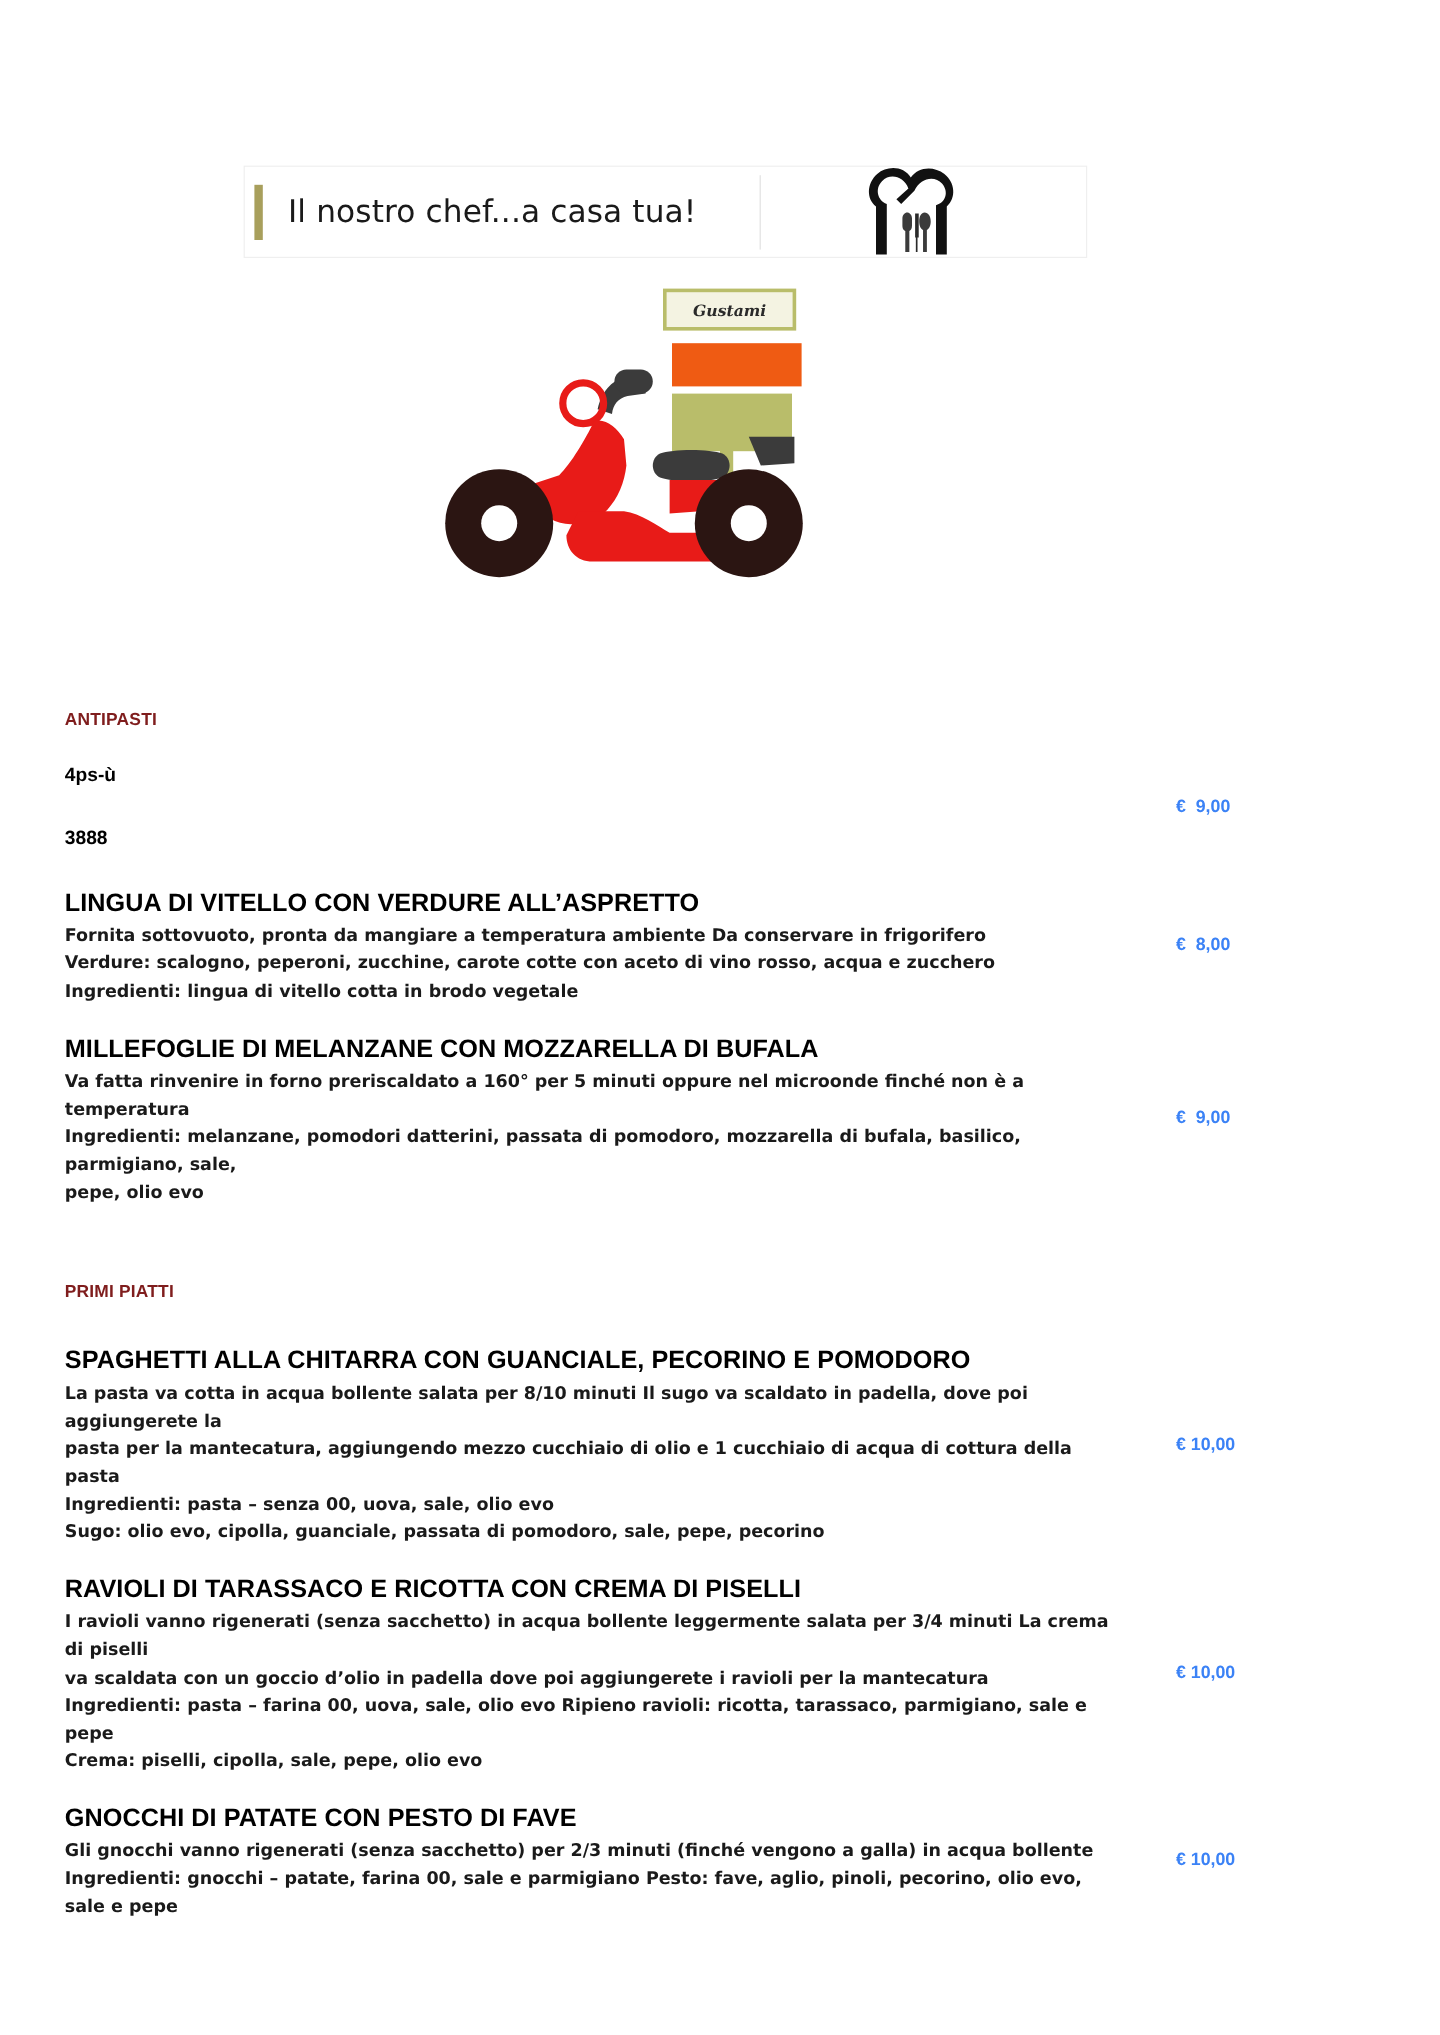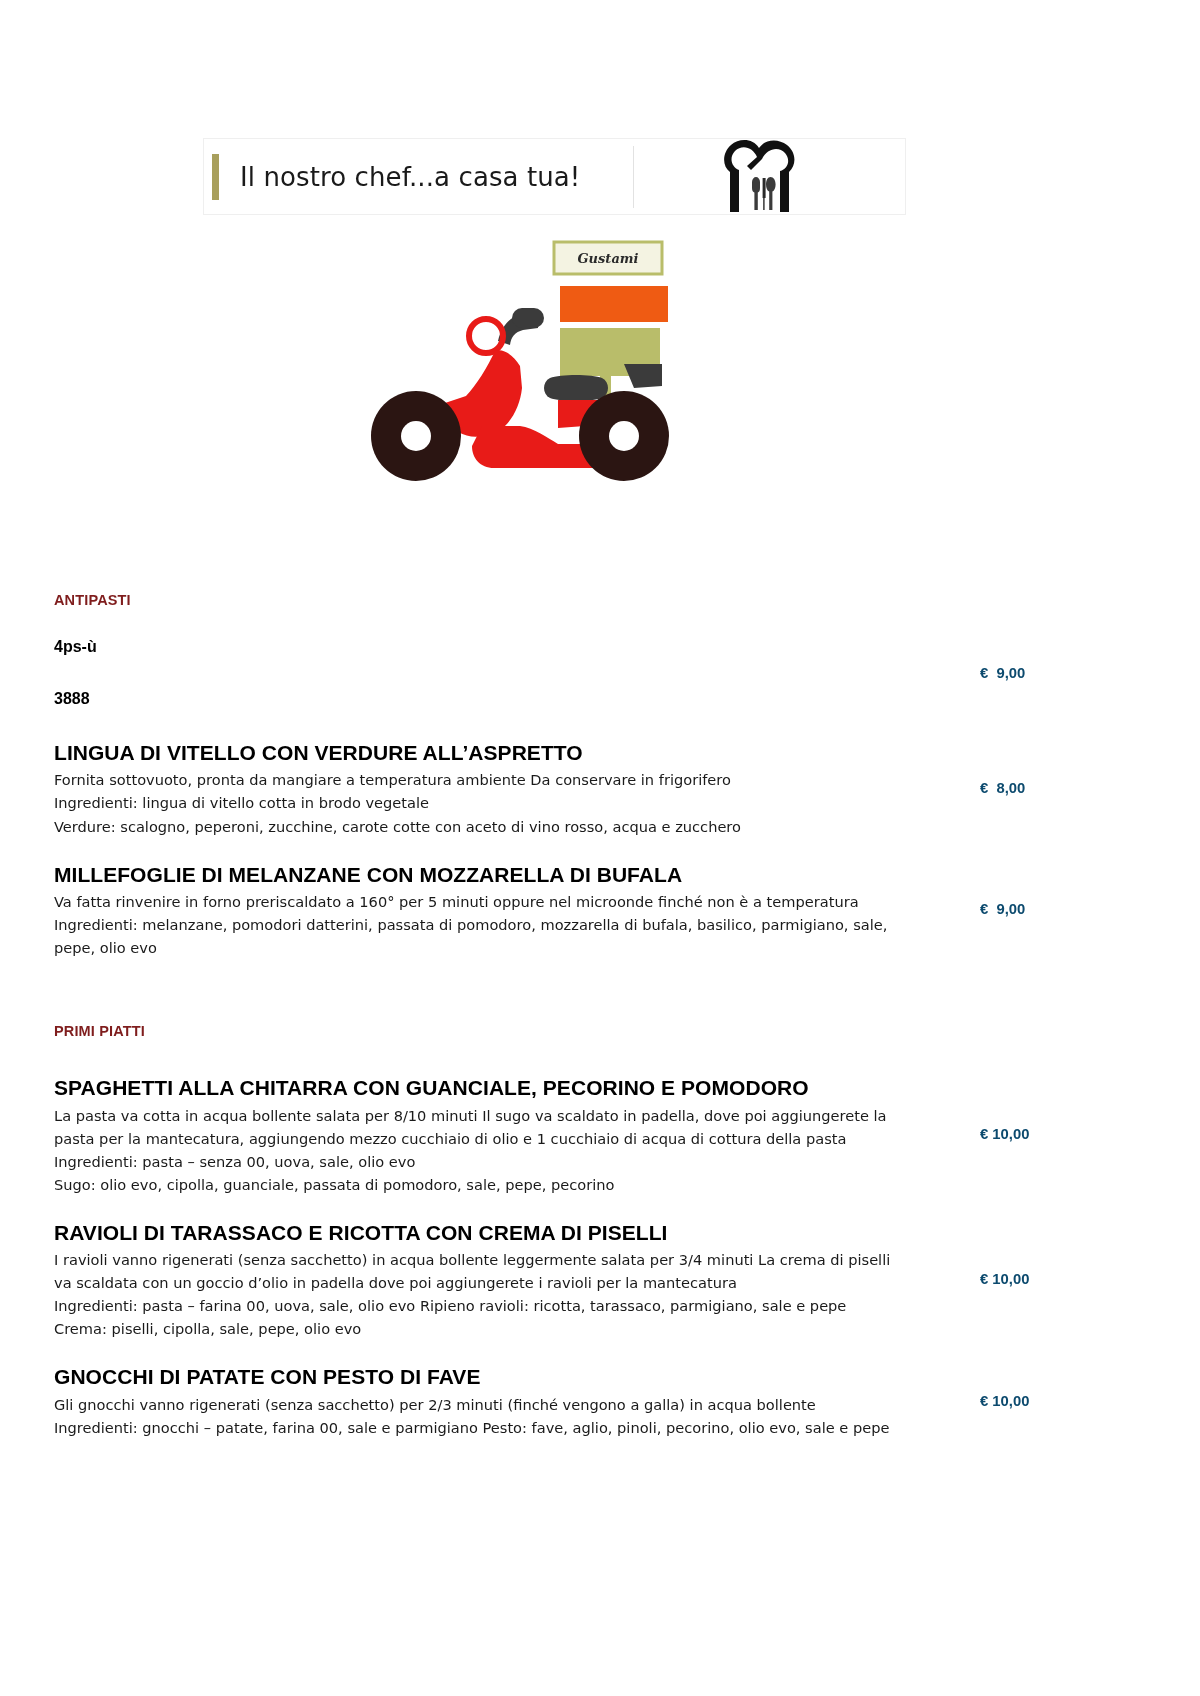--- a/index.html
+++ b/index.html
@@ -113,32 +113,32 @@
     font-size: 21px;
     font-weight: bold;
     letter-spacing: 0.05px;
     line-height: 1.45;
     color: #000;
     margin: 0;
   }
   .item-line {
     font-family: "DejaVu Sans", sans-serif;
     font-size: 14.6px;
-    font-weight: 400;
+    font-weight: 700;
     line-height: 1.58;
     color: #1a1a1a;
     margin: 0;
   }
   .item-price {
     flex: 1 1 auto;
     text-align: left;
     font-family: "Liberation Sans", sans-serif;
     font-size: 14.8px;
     font-weight: bold;
-    color: #0c4a6e;
+    color: #3b82f6;
     white-space: pre;
     padding-left: 46px;
     box-sizing: border-box;
   }
   .price-mid   { align-self: center; }
 
   .sp-22 { height: 22px; }
   .sp-30 { height: 30px; }
   .sp-34 { height: 34px; }
   .sp-64 { height: 64px; }
@@ -218,22 +218,22 @@
       </div>
       <div class="item-price price-mid">€  9,00</div>
     </div>
 
     <div class="sp-30"></div>
 
     <div class="item">
       <div class="item-body">
         <div class="item-title">LINGUA DI VITELLO CON VERDURE ALL’ASPRETTO</div>
         <div class="item-line">Fornita sottovuoto, pronta da mangiare a temperatura ambiente Da conservare in frigorifero</div>
+        <div class="item-line">Verdure: scalogno, peperoni, zucchine, carote cotte con aceto di vino rosso, acqua e zucchero</div>
         <div class="item-line">Ingredienti: lingua di vitello cotta in brodo vegetale</div>
-        <div class="item-line">Verdure: scalogno, peperoni, zucchine, carote cotte con aceto di vino rosso, acqua e zucchero</div>
       </div>
       <div class="item-price price-mid">€  8,00</div>
     </div>
 
     <div class="sp-22"></div>
 
     <div class="item">
       <div class="item-body">
         <div class="item-title">MILLEFOGLIE DI MELANZANE CON MOZZARELLA DI BUFALA</div>
         <div class="item-line">Va fatta rinvenire in forno preriscaldato a 160° per 5 minuti oppure nel microonde finché  non è a temperatura</div>

